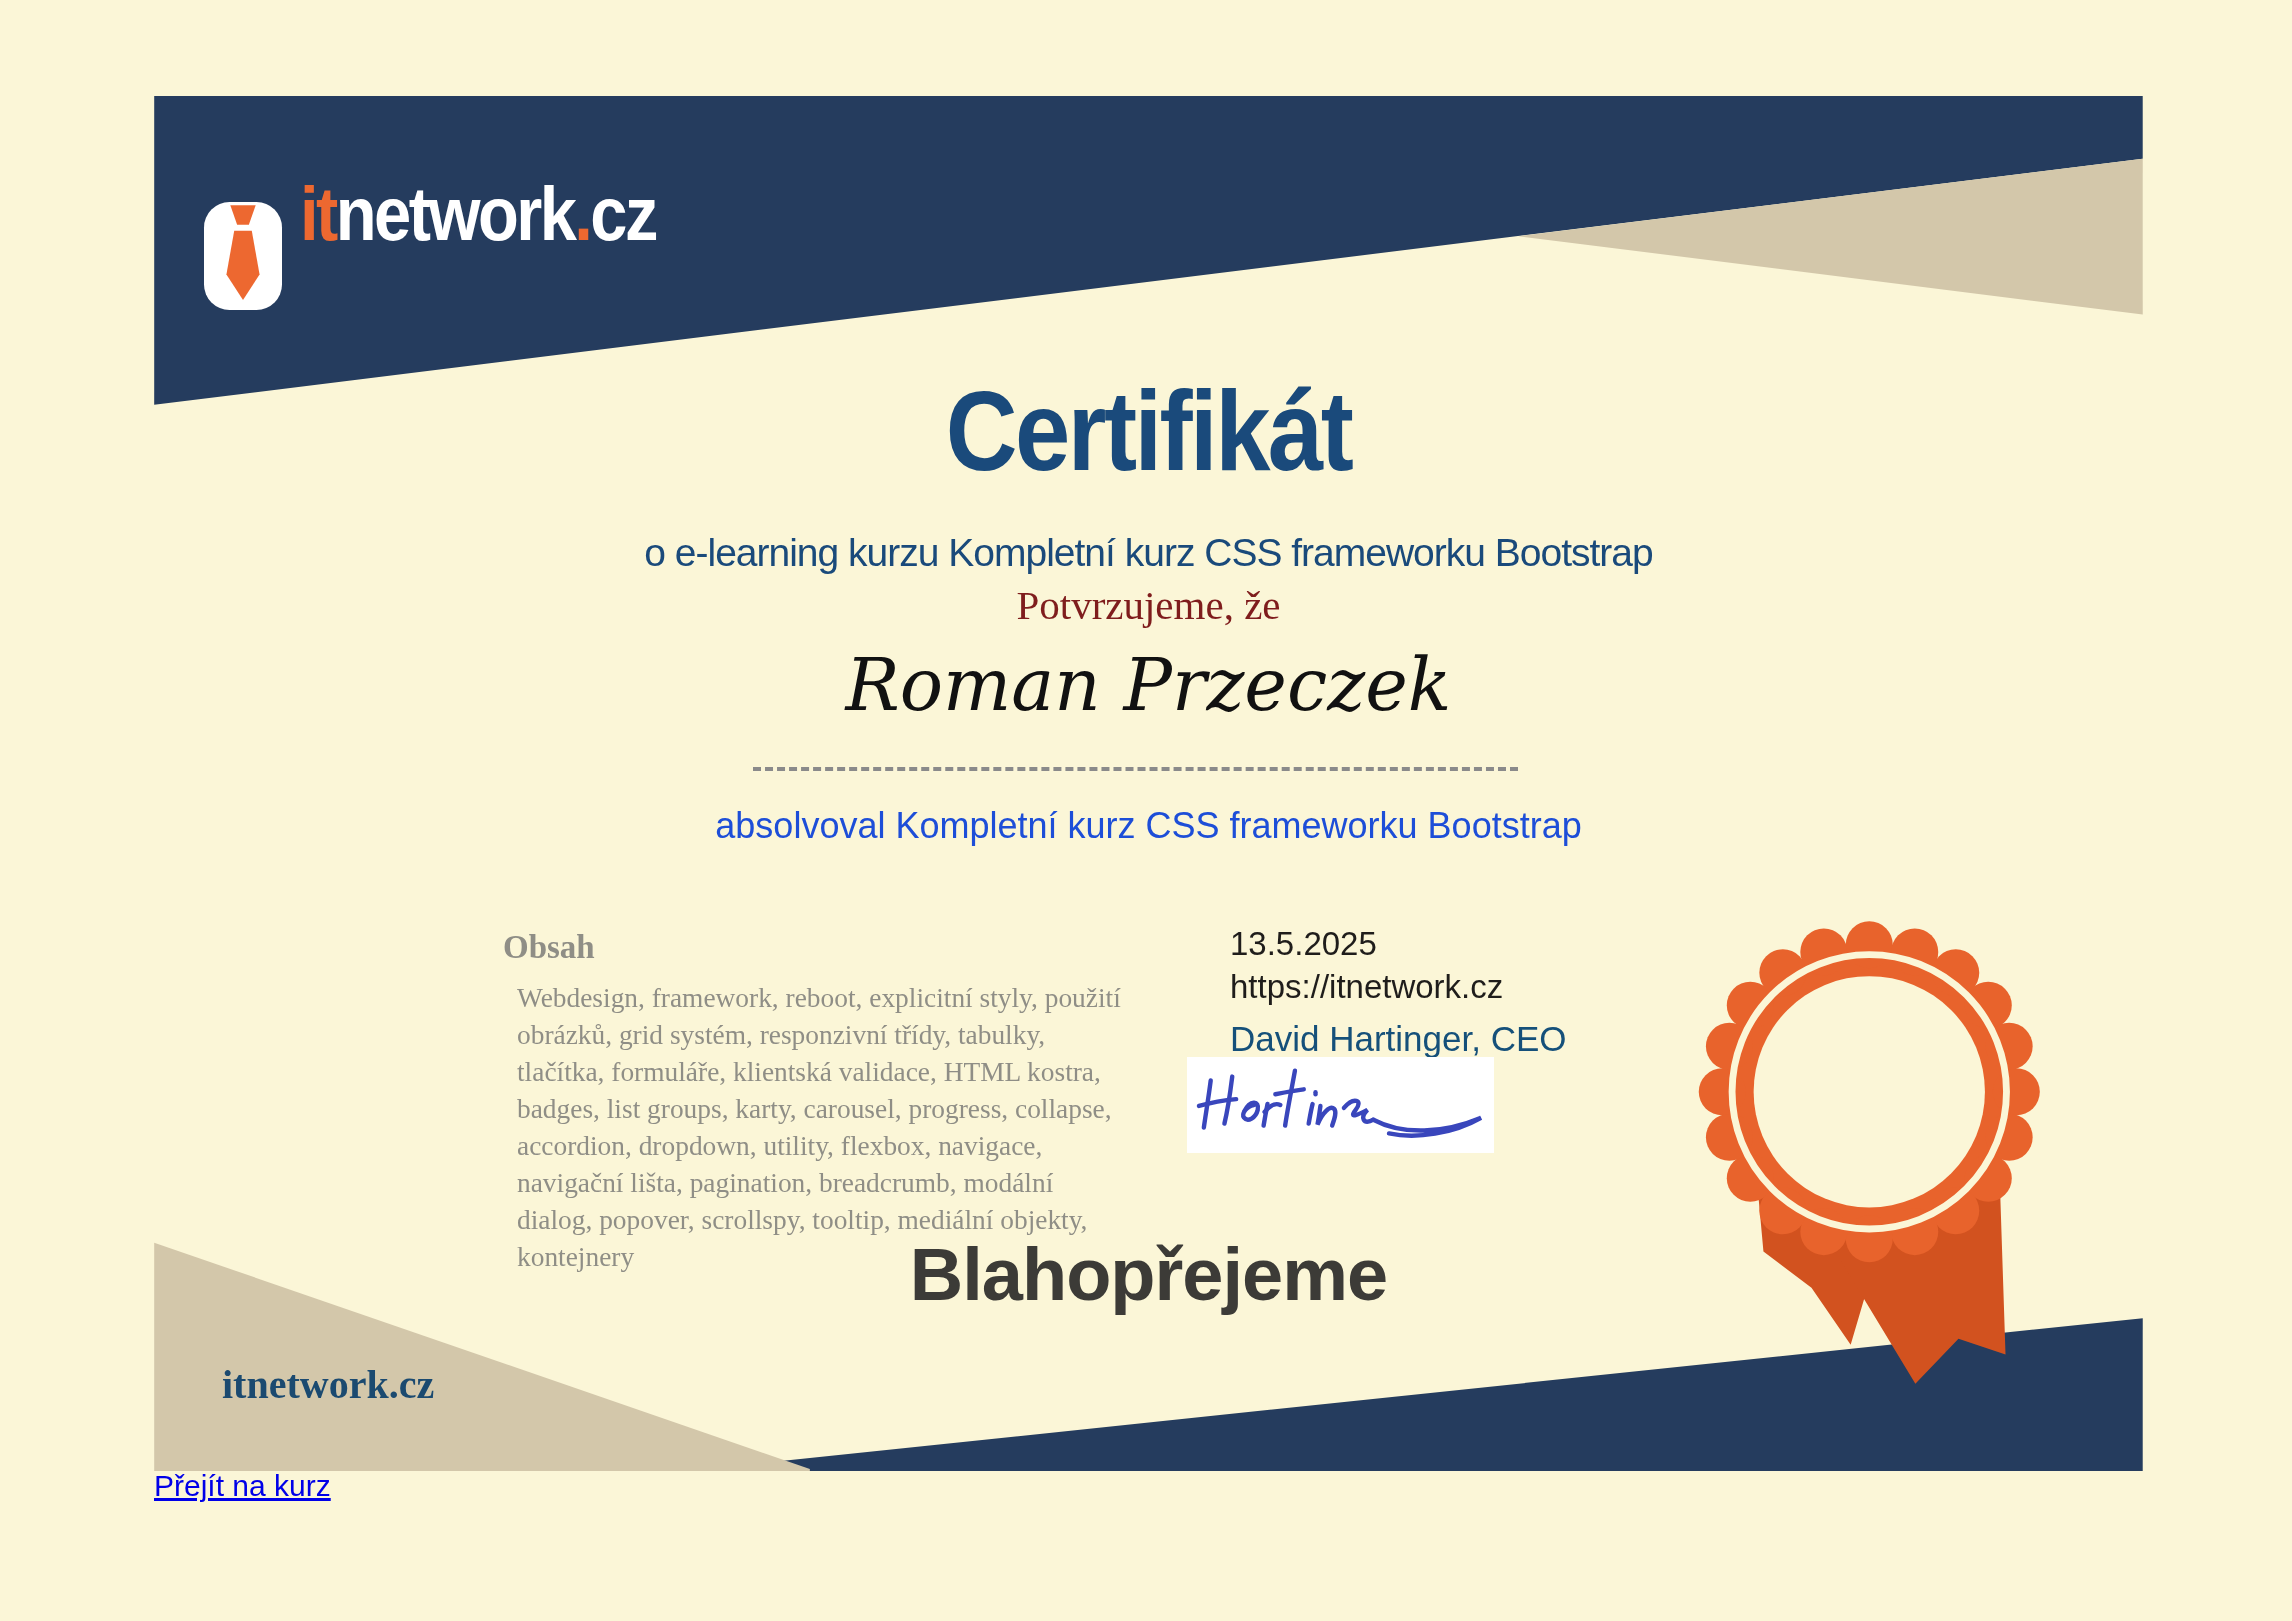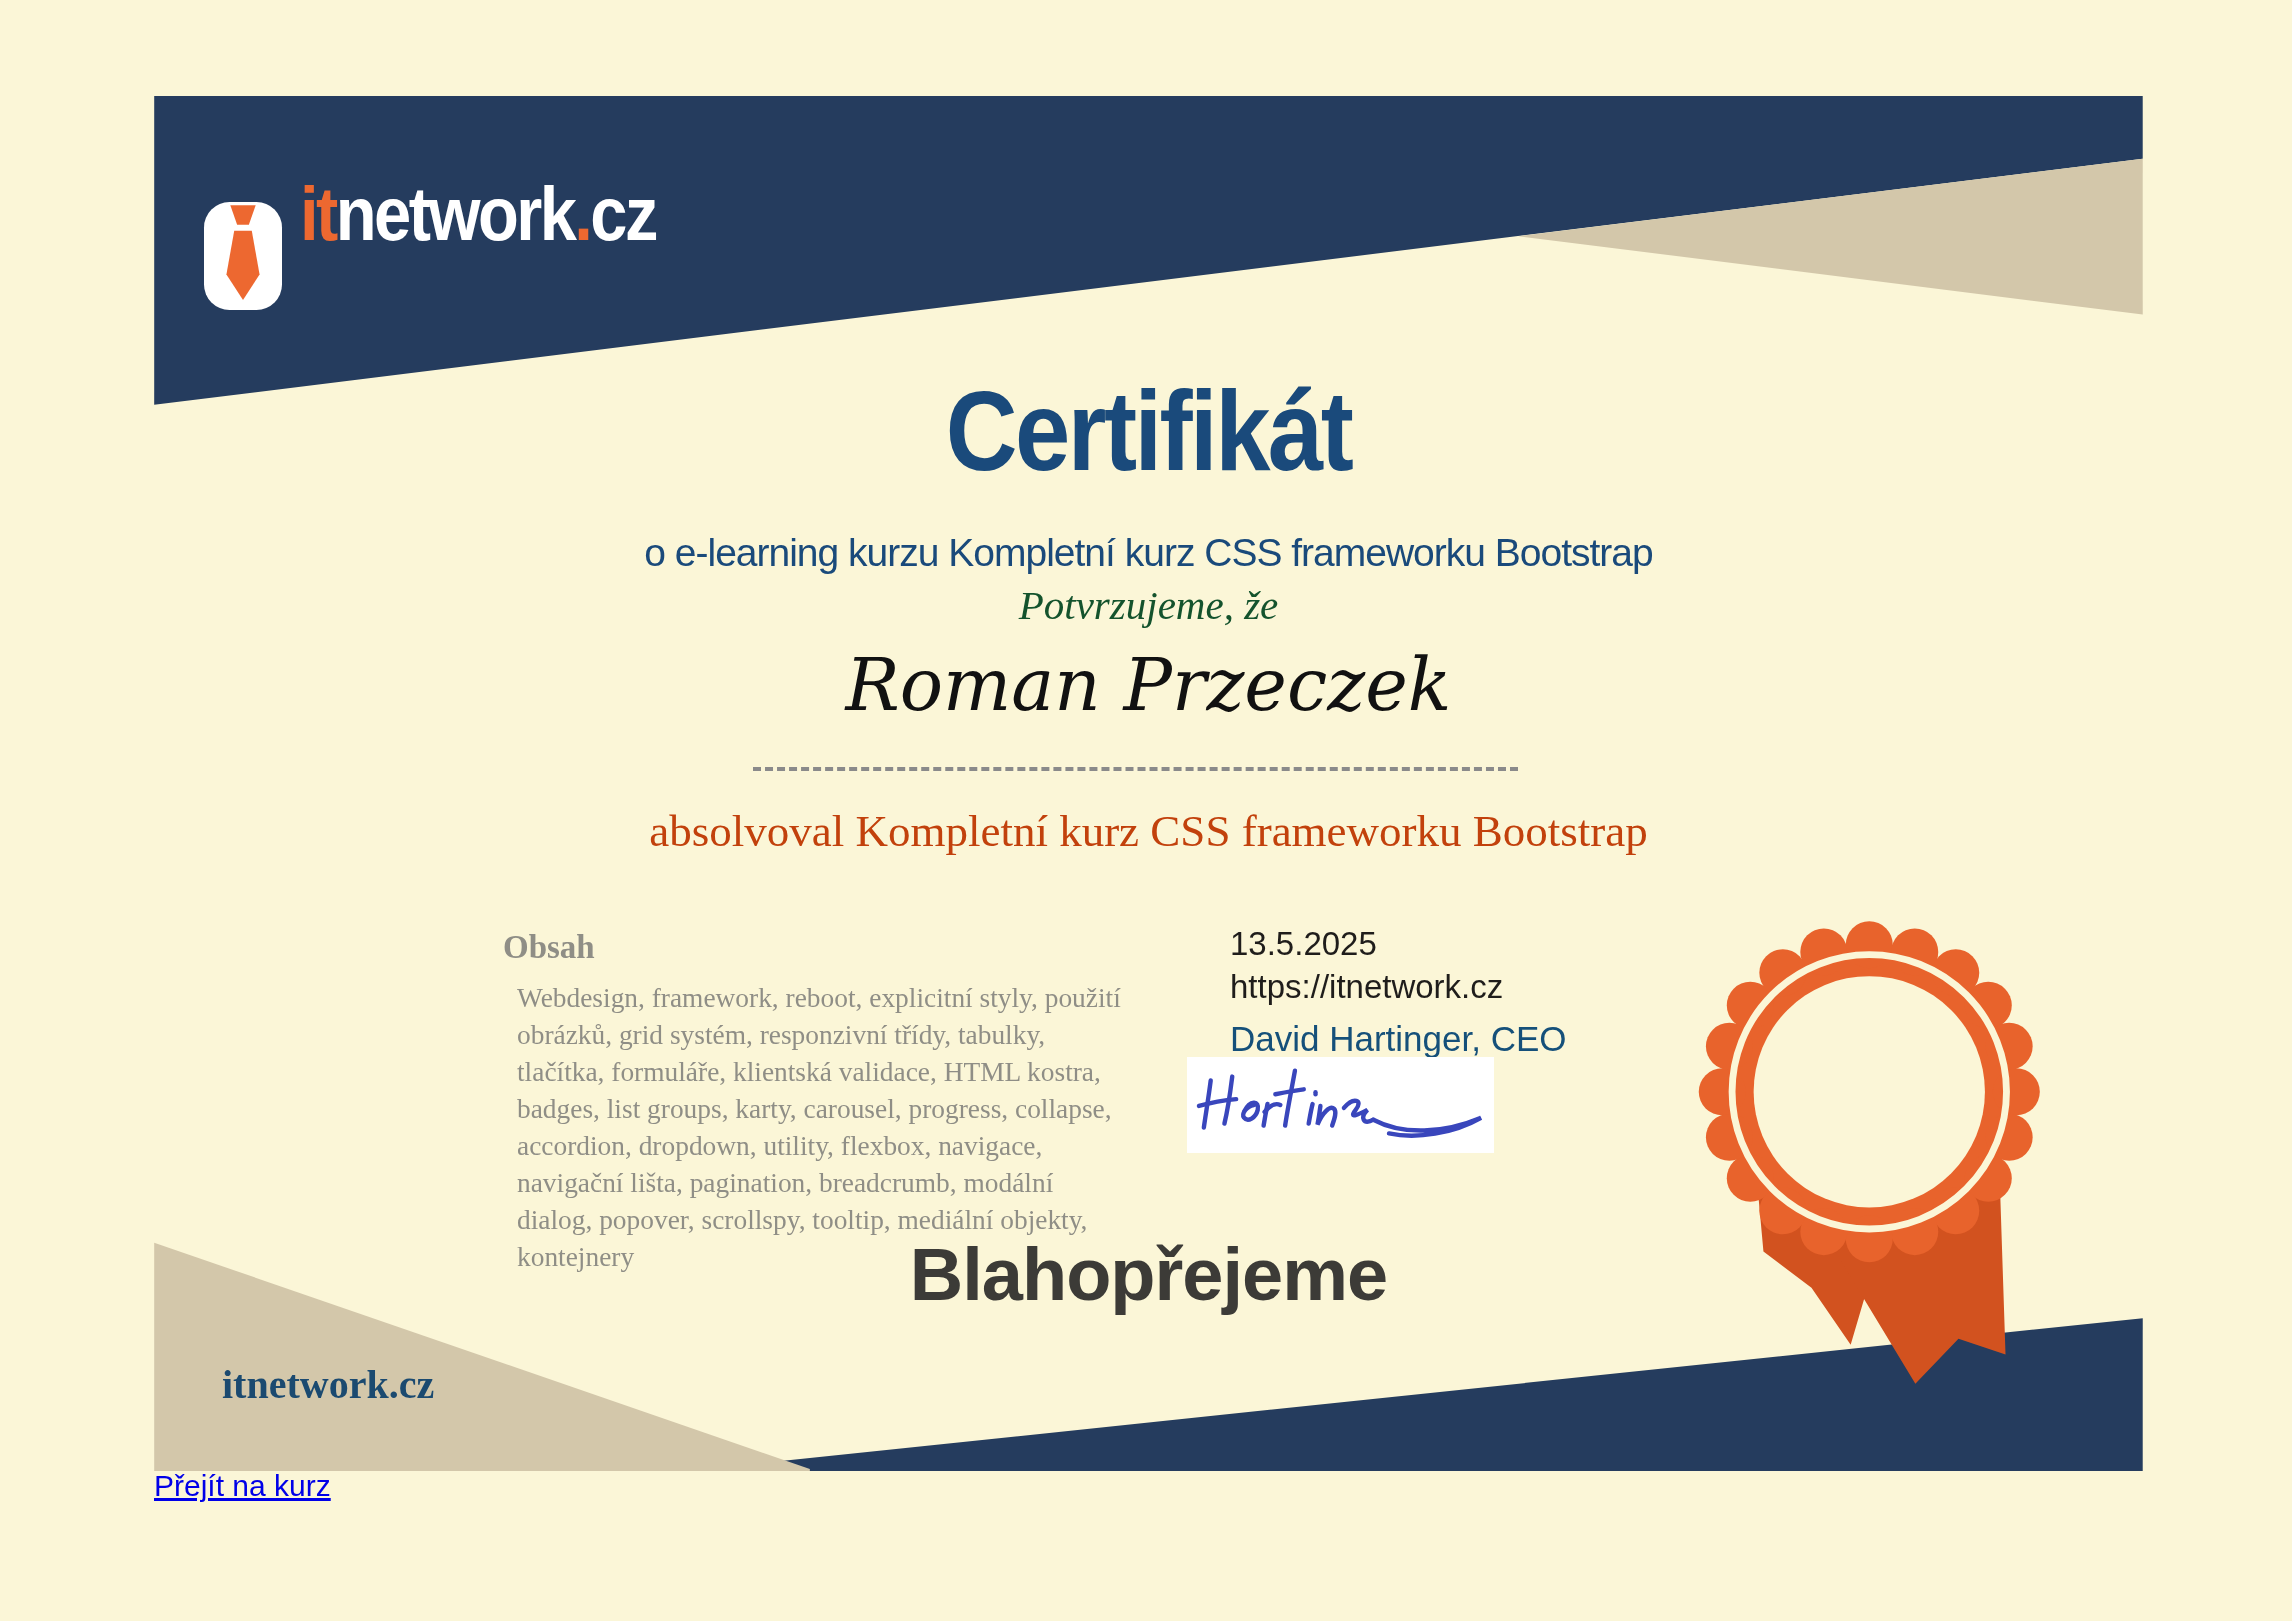--- a/index.html
+++ b/index.html
@@ -11,23 +11,23 @@
   .logo-mark{position:absolute;left:204px;top:202px;width:78px;height:108px;background:#FFFFFF;border-radius:25.5px;z-index:2;}
   .logo-mark svg{position:absolute;left:0;top:0;}
   .logo-text{position:absolute;left:300px;top:176px;z-index:2;font-size:76px;font-weight:bold;letter-spacing:-2.9px;line-height:76px;transform:scaleX(.88);transform-origin:left center;white-space:nowrap;}
   .logo-text .o{color:#ED6830;}
   .logo-text .w{color:#FFFFFF;}
 
   
   .cwrap{position:absolute;left:154px;width:1989px;text-align:center;z-index:2;}
   .title{top:372px;font-size:113px;font-weight:bold;letter-spacing:-2.9px;color:#1A4A7B;transform:scaleX(.88);line-height:1.05;}
   .subtitle{top:523px;font-size:39px;letter-spacing:-1px;color:#1A4A7B;margin-top:8px;}
-  .intro{top:581px;font-family:"Liberation Serif",serif;font-size:41px;color:#14532d;font-style:italic;}
+  .intro{top:581px;font-family:"Liberation Serif",serif;font-size:41px;color:#7f1d1d;}
   .name{top:649px;font-family:"DejaVu Serif",serif;font-style:italic;font-size:72px;color:#111111;line-height:1;}
-  .completion{top:805px;font-family:Liberation Serif, serif;font-size:45px;color:#c2410c;}
+  .completion{top:805px;font-family:Liberation Sans, sans-serif;font-size:36px;color:#1d4ed8;}
   .congrats{top:1232px;font-size:74px;font-weight:bold;letter-spacing:-1px;color:#3C3B37;}
 
   .dashline{position:absolute;left:753px;top:767px;width:765px;border-top:4.9px dashed #8A8A8A;z-index:2;}
 
   
   .obsah{position:absolute;left:503px;top:929px;width:632px;z-index:2;font-family:"Liberation Serif",serif;color:#8F8E86;}
   .obsah h3{margin:0 0 5.9px 0;font-size:33px;font-weight:bold;color:#8F8E86;}
   .obsah p{margin:14px;font-size:27.4px;line-height:37px;}
 
   

